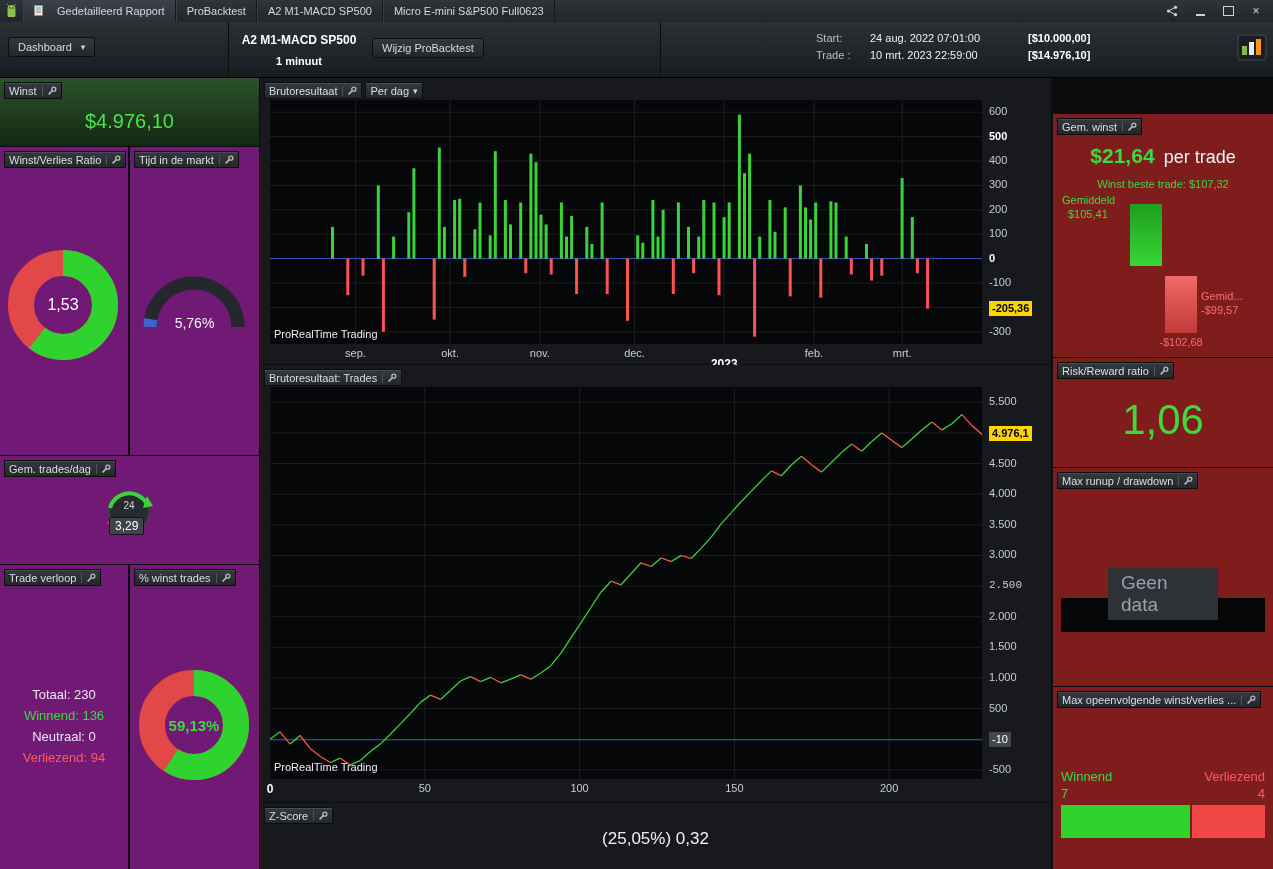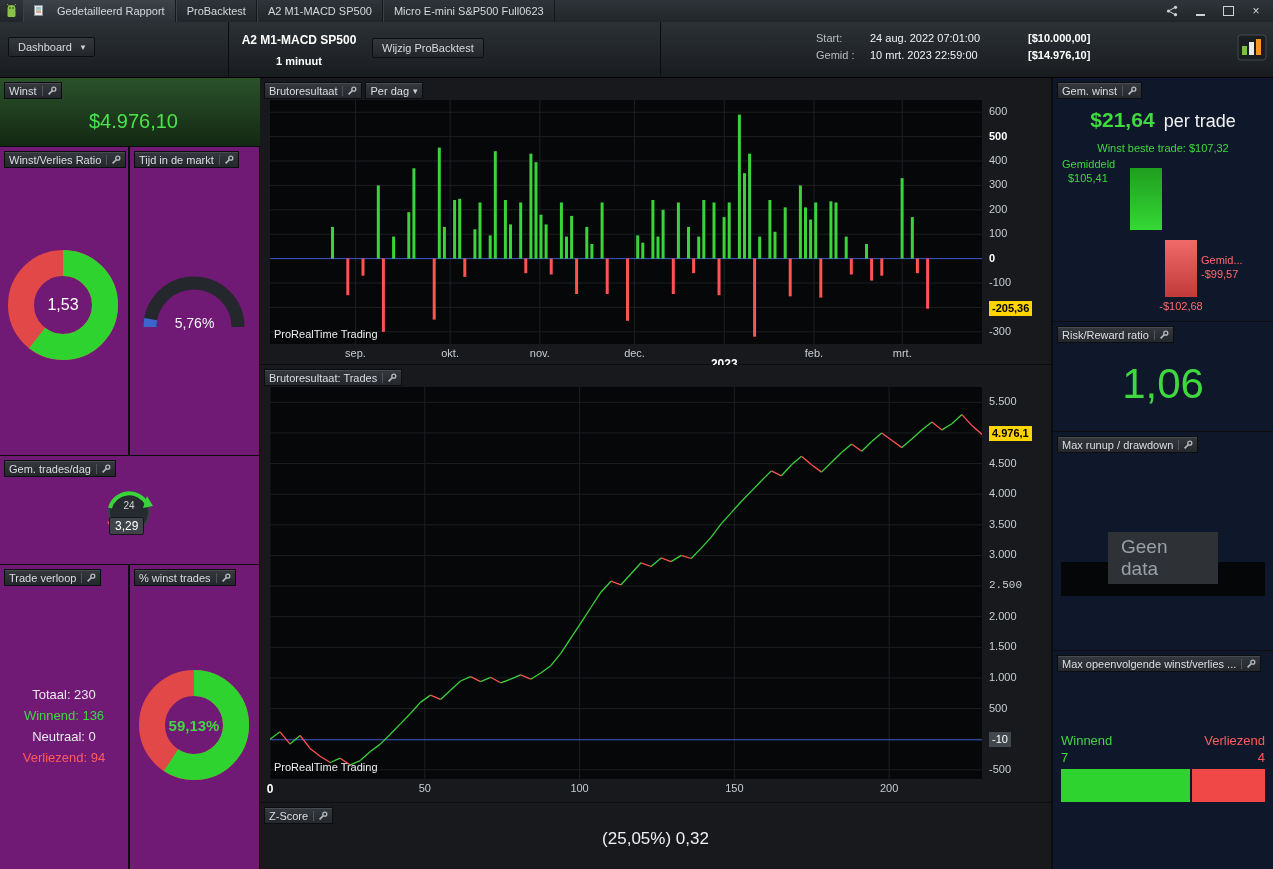--- a/index.html
+++ b/index.html
@@ -33,21 +33,21 @@
            row-gap:5px;column-gap:6px;font-size:11px;}
   .tb-lab{color:#b9bdc1;}
   .tb-val{color:#f0f2f4;}
   .tb-amt{color:#fff;font-weight:bold;}
   .tb-icon{position:absolute;right:6px;top:12px;}
 
   
   .panel{position:absolute;}
   .col-left .panel{background:#701a75;}
   .col-center .panel{background:#17191c;}
-  .col-right .panel{background:#0f172a;}
+  .col-right .panel{background:#7f1d1d;margin-top:36px;}
   .col-left{position:absolute;top:78px;left:0;width:259px;height:791px;}
   .col-center{position:absolute;top:78px;left:260px;width:791px;height:791px;}
   .col-right{position:absolute;top:78px;left:1053px;width:220px;height:791px;}
 
   
   .chip-row{position:absolute;left:4px;top:4px;display:flex;gap:3px;z-index:5;}
   .chip{display:inline-flex;align-items:center;height:15px;background:linear-gradient(#35393e,#24282c);
         border:1px solid #0c0d0f;box-shadow:inset 0 1px 0 #474c52;color:#dcdfe2;font-size:11px;
         padding:0 4px;white-space:nowrap;}
   .chip-tool{display:inline-flex;align-items:center;margin-left:5px;padding-left:4px;border-left:1px solid #50555b;cursor:pointer;}
@@ -143,37 +143,37 @@
     <div class="tb-title">
       <div class="t1">A2 M1-MACD SP500</div>
       <div class="t2">1 minuut</div>
     </div>
     <button class="btn edit-btn">Wijzig ProBacktest</button>
     <div class="tb-sep" style="left:660px"></div>
     <div class="tb-info">
       <span class="tb-lab">Start:</span>
       <span class="tb-val">24 aug. 2022 07:01:00</span>
       <span class="tb-amt">[$10.000,00]</span>
-      <span class="tb-lab">Gemid :</span>
+      <span class="tb-lab">Trade :</span>
       <span class="tb-val">10 mrt. 2023 22:59:00</span>
       <span class="tb-amt">[$14.976,10]</span>
     </div>
     <span class="tb-icon">
       <svg width="30" height="27" viewBox="0 0 30 27">
           <rect x="1" y="1" width="28" height="25" rx="3" fill="#1b1e21" stroke="#454a50"></rect>
           <rect x="5" y="12" width="5" height="9" fill="#7ac143"></rect>
           <rect x="12" y="8" width="5" height="13" fill="#e9ecef"></rect>
           <rect x="19" y="5" width="5" height="16" fill="#f7941d"></rect>
         </svg>
     </span>
   </div>
 
   <div class="col-left">
 
-    <div class="panel winst-panel" style="left:0;top:0;width:259px;height:68px;padding-left:8px;">
+    <div class="panel winst-panel" style="left:0;top:0;width:259px;height:68px;">
       <div class="chip-row">
           <div class="chip">
         <span>Winst</span>
         <span class="chip-tool">
               <svg class="wrench" width="10" height="10" viewBox="0 0 10 10">
                 <circle cx="6.8" cy="3.2" r="2" fill="none" stroke="#b9bdc1" stroke-width="1.3"></circle>
                 <path d="M1.6 8.4 L5.2 4.8" stroke="#b9bdc1" stroke-width="1.6"></path>
               </svg>
             </span>
       </div>

